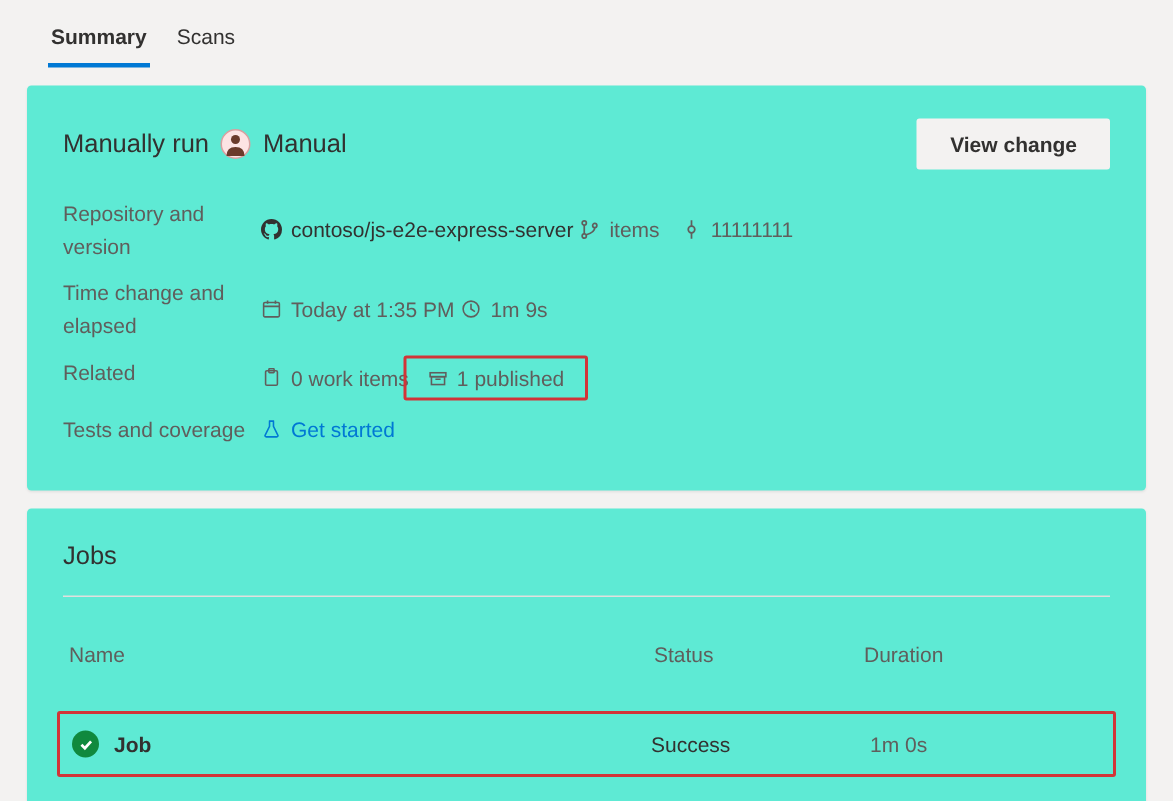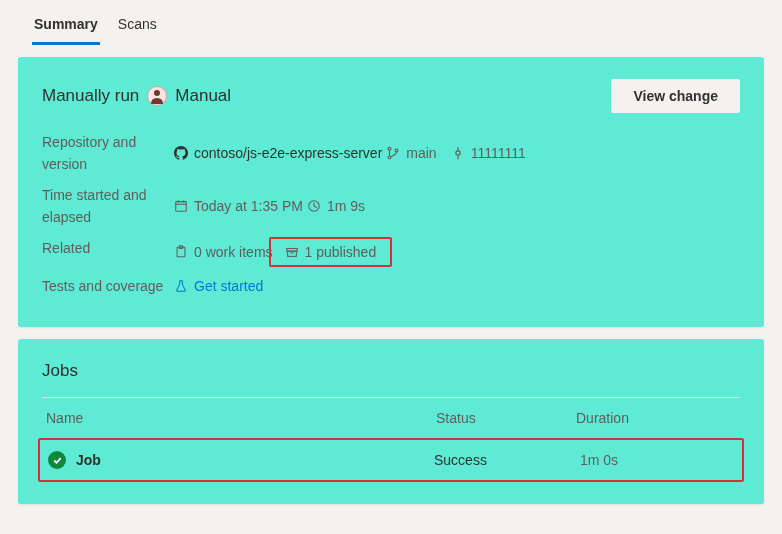--- a/index.html
+++ b/index.html
@@ -103,21 +103,21 @@
     }
     .jobs-title {
       font-size: 17px;
       font-weight: 400;
       margin-bottom: 16px;
     }
     .jobs-header, .jobs-row {
       display: flex;
       align-items: center;
       border-top: 1px solid #e1dfdd;
-      padding: 12px 4px;
+      padding: 30px 4px;
     }
     .jobs-header {
       color: #605e5c;
       font-size: 14px;
       border-top: 1px solid #e1dfdd;
     }
     .col-name { flex: 1; display: flex; align-items: center; gap: 10px; }
     .col-status { width: 140px; }
     .col-duration { width: 160px; display: flex; align-items: center; gap: 6px; color: #605e5c; }
     .status-icon {
@@ -178,37 +178,37 @@
       <div class="inline-group">
         <div class="detail-line">
           <span class="icon-wrap">
             <svg viewBox="0 0 16 16" fill="none" stroke="#605e5c" stroke-width="1.3">
                 <circle cx="4" cy="3" r="1.6"></circle>
                 <circle cx="4" cy="13" r="1.6"></circle>
                 <circle cx="12" cy="5" r="1.6"></circle>
                 <path d="M4 4.6 V11.4 M12 6.6 Q12 10 5.6 12"></path>
               </svg>
           </span>
-          <span>main</span>
+          <span>items</span>
         </div>
         <div class="detail-line">
           <span class="icon-wrap">
             <svg viewBox="0 0 16 16" fill="none" stroke="#605e5c" stroke-width="1.3">
                 <circle cx="8" cy="8" r="2.5"></circle>
                 <path d="M8 1 V5.5 M8 10.5 V15"></path>
               </svg>
           </span>
           <span>11111111</span>
         </div>
       </div>
     </div>
   </div>
 
   <div class="detail-row">
-    <div class="detail-label">Time started and elapsed</div>
+    <div class="detail-label">Time change and elapsed</div>
     <div class="detail-values">
       <div class="detail-line">
         <span class="icon-wrap">
           <svg viewBox="0 0 16 16" fill="none" stroke="#605e5c" stroke-width="1.2">
               <rect x="2" y="3" width="12" height="11" rx="1"></rect>
               <path d="M2 6 H14 M5 1.5 V4 M11 1.5 V4"></path>
             </svg>
         </span>
         <span>Today at 1:35 PM</span>
       </div>

